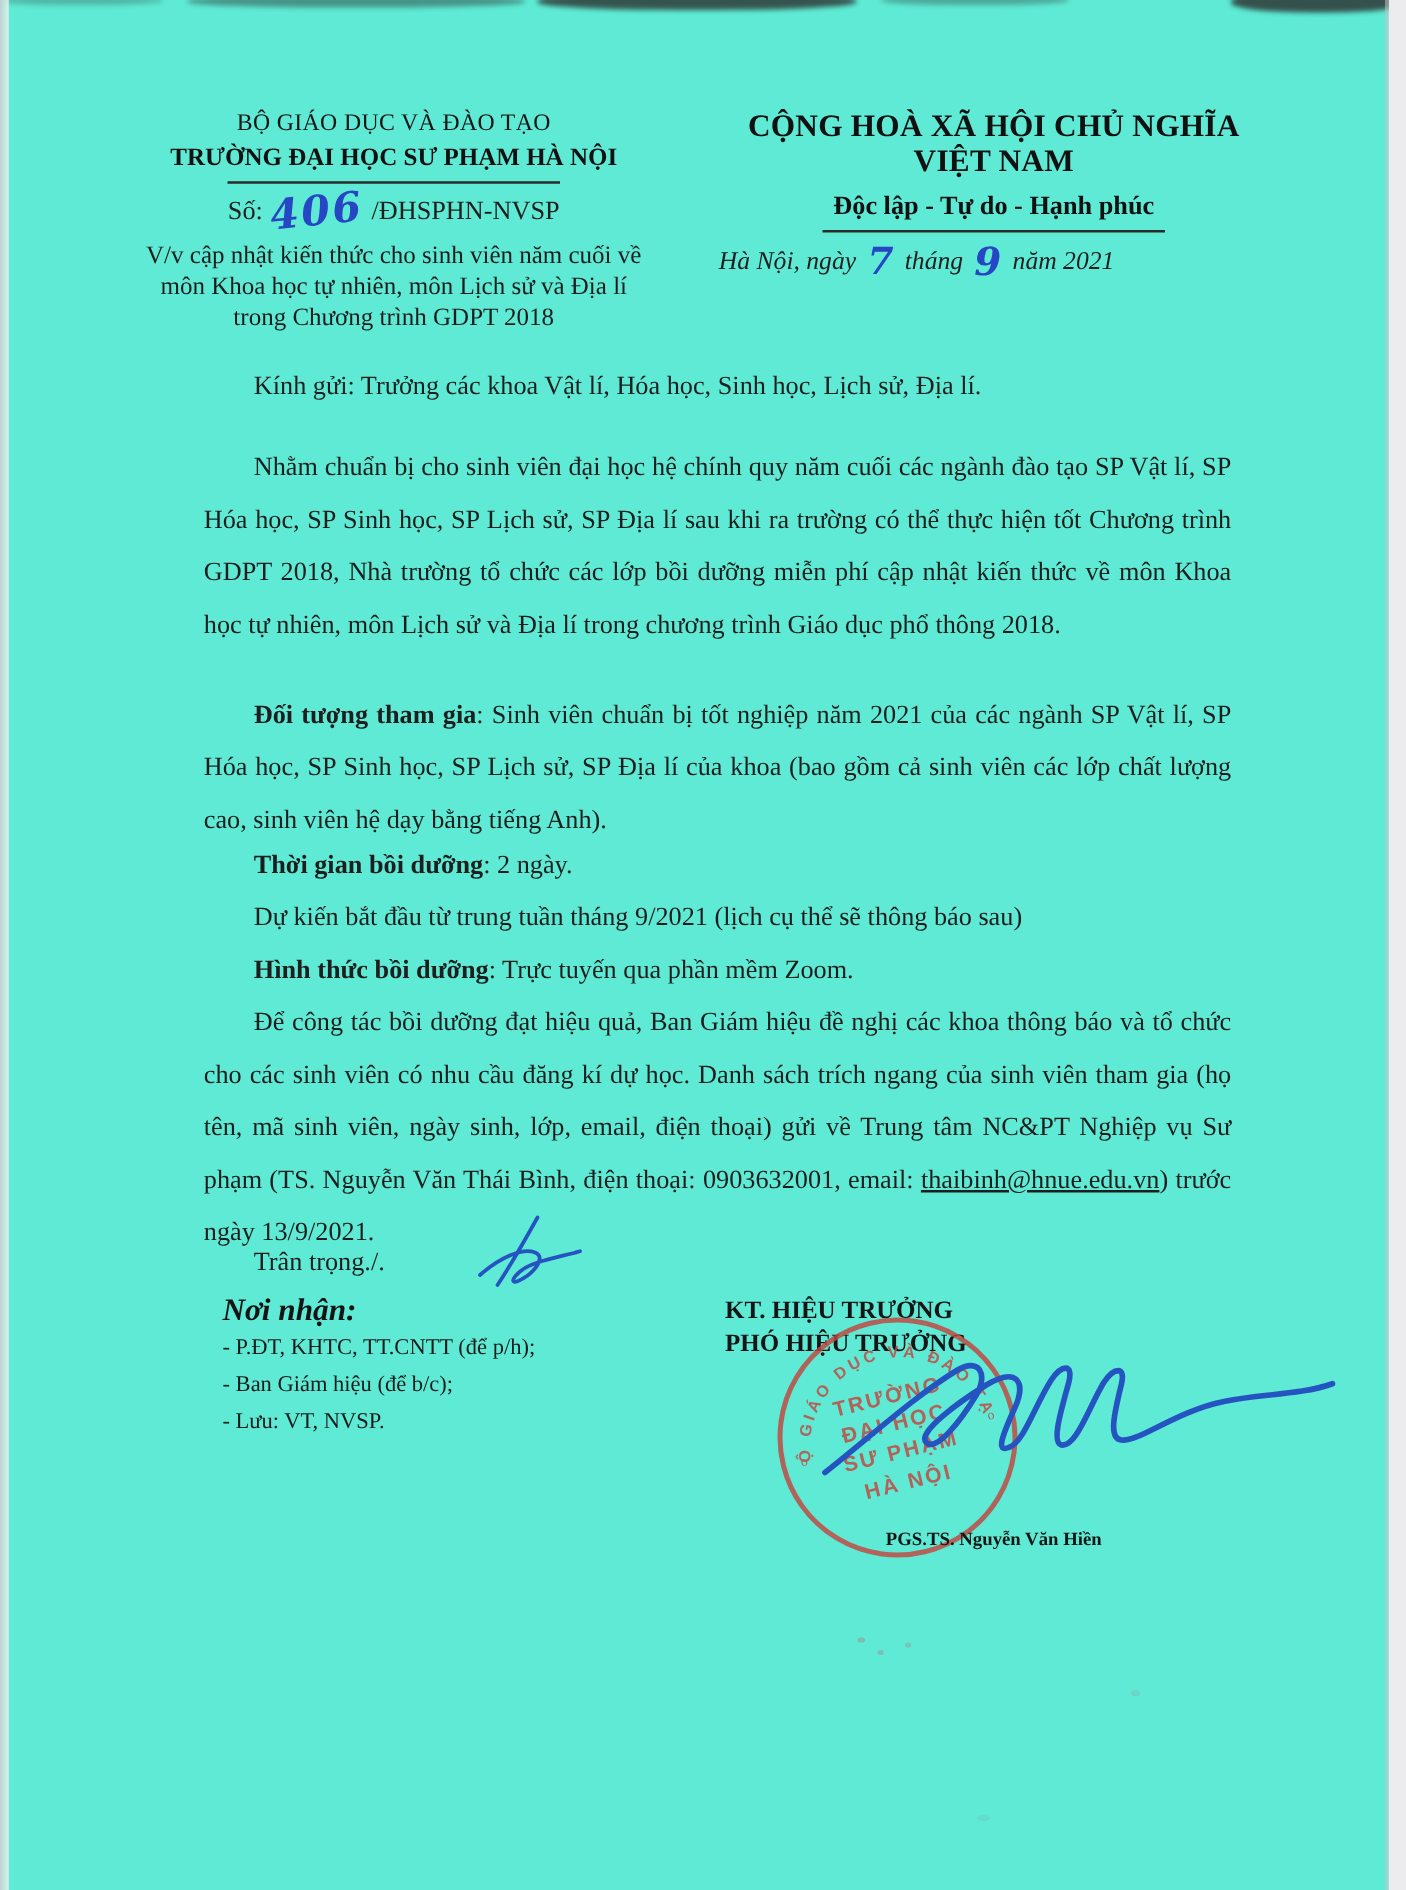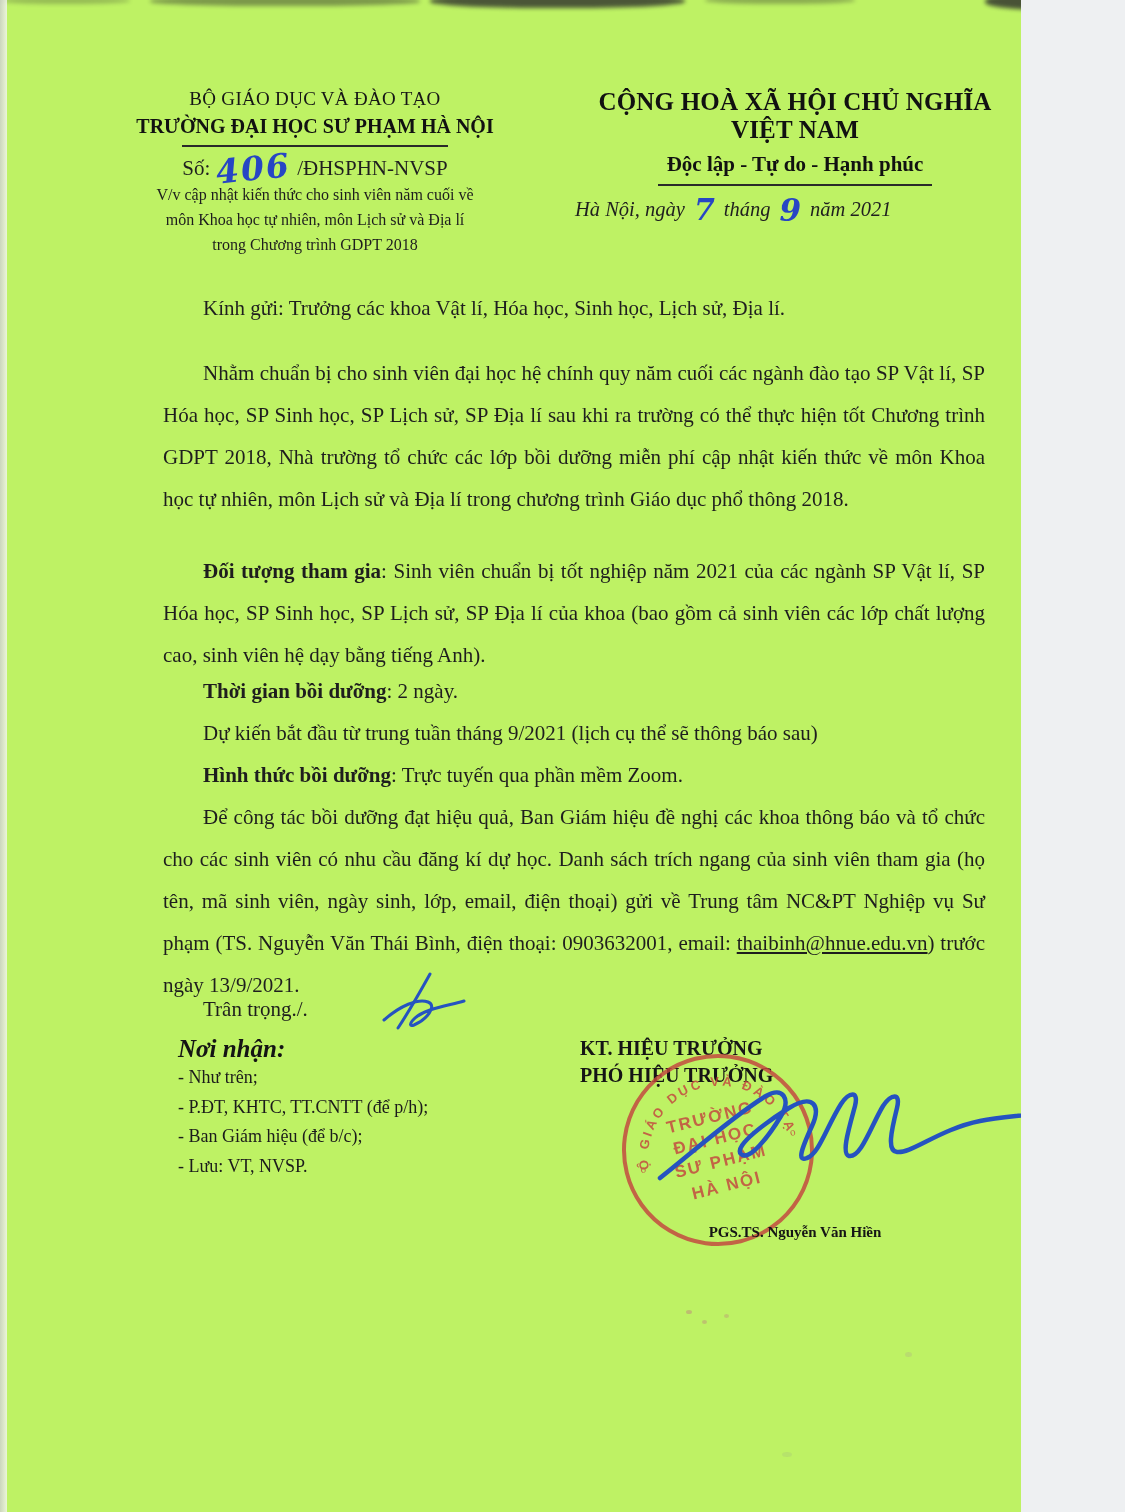--- a/index.html
+++ b/index.html
@@ -2,22 +2,22 @@
 <html lang="vi"><head>
 <meta charset="utf-8">
 <style>
   html,body{margin:0;padding:0;}
   body{
     width:1125px;height:1512px;
     font-family:"Liberation Serif", serif;
     background:#eef0f2;
   }
   .page{
-    position:relative;width:1021px;height:1512px;
-    background:#bef264;overflow:hidden;color:#1f1f1f;
+    position:relative;width:1125px;height:1512px;
+    background:#5eead4;overflow:hidden;color:#1f1f1f;
   }
   
   .smudge{position:absolute;background:#2b2b2b;border-radius:45%;filter:blur(2px);}
   .sm1{left:0;top:-3px;width:130px;height:7px;opacity:.28;}
   .sm2{left:150px;top:-4px;width:270px;height:10px;opacity:.45;}
   .sm3{left:430px;top:-6px;width:255px;height:14px;opacity:.78;}
   .sm4{left:705px;top:-4px;width:150px;height:8px;opacity:.35;}
   .sm5{left:985px;top:-7px;width:140px;height:17px;opacity:.8;}
   .edge-left{position:absolute;left:0;top:0;width:7px;height:100%;
     background:linear-gradient(90deg,#cfcfd3,#f6f6f4);opacity:.8;}
@@ -31,21 +31,21 @@
   .gy1{left:782px;top:1452px;width:10px;height:5px;background:rgba(140,140,145,.15);}
 
   
   .hdr-left{position:absolute;left:110px;top:88px;width:410px;text-align:center;}
   .ministry{font-size:19px;letter-spacing:.3px;color:#161616;}
   .university{font-size:20px;font-weight:bold;margin-top:5px;color:#111;}
   .hdr-rule-l{width:266px;height:2px;background:#2a2a2a;margin:7px auto 0;}
   .doc-number{margin-top:9px;font-size:21px;display:flex;align-items:flex-start;justify-content:center;gap:6px;}
   .hand{color:#2746c4;font-family:"DejaVu Serif", serif;font-style:italic;font-weight:bold;}
   .hand-406{font-size:33px;line-height:26px;transform:rotate(-6deg);letter-spacing:2px;}
-  .subject{font-size:16px;line-height:25px;color:#1d1d1d;}
+  .subject{margin-top:10px;font-size:20px;line-height:25px;color:#1d1d1d;}
 
   .hdr-right{position:absolute;left:575px;top:88px;width:440px;text-align:center;}
   .country{font-size:25px;font-weight:bold;color:#111;letter-spacing:.2px;}
   .motto{font-size:21px;font-weight:bold;margin-top:8px;color:#111;}
   .hdr-rule-r{width:274px;height:2px;background:#2a2a2a;margin:7px auto 0;}
   .date-line{margin-top:12px;font-size:20.5px;font-style:italic;display:flex;
     align-items:flex-end;justify-content:flex-start;gap:9px;}
   .hand-day{font-size:30px;line-height:22px;}
   .hand-month{font-size:31px;line-height:22px;}
 
@@ -152,21 +152,20 @@
 
   <svg class="paraph-svg" width="120" height="70" viewBox="0 0 120 70">
     <g fill="none" stroke="#2553c0" stroke-width="3" stroke-linecap="round">
       <path d="M62 6 C 52 24, 42 42, 30 60"></path>
       <path d="M16 52 C 32 38, 50 30, 60 34 C 70 38, 58 52, 46 57 C 38 60, 44 48, 62 42 C 74 38, 86 36, 96 33"></path>
     </g>
   </svg>
 
   <div class="recipients">
     <div class="recipients-title">Nơi nhận:</div>
-    <div class="recipient-item">- Như trên;</div>
     <div class="recipient-item">- P.ĐT, KHTC, TT.CNTT (để p/h);</div>
     <div class="recipient-item">- Ban Giám hiệu (để b/c);</div>
     <div class="recipient-item">- Lưu: VT, NVSP.</div>
   </div>
 
   <div class="sig-block">
     <div class="sig-pos">KT. HIỆU TRƯỞNG</div>
     <div class="sig-pos">PHÓ HIỆU TRƯỞNG</div>
   </div>
 

